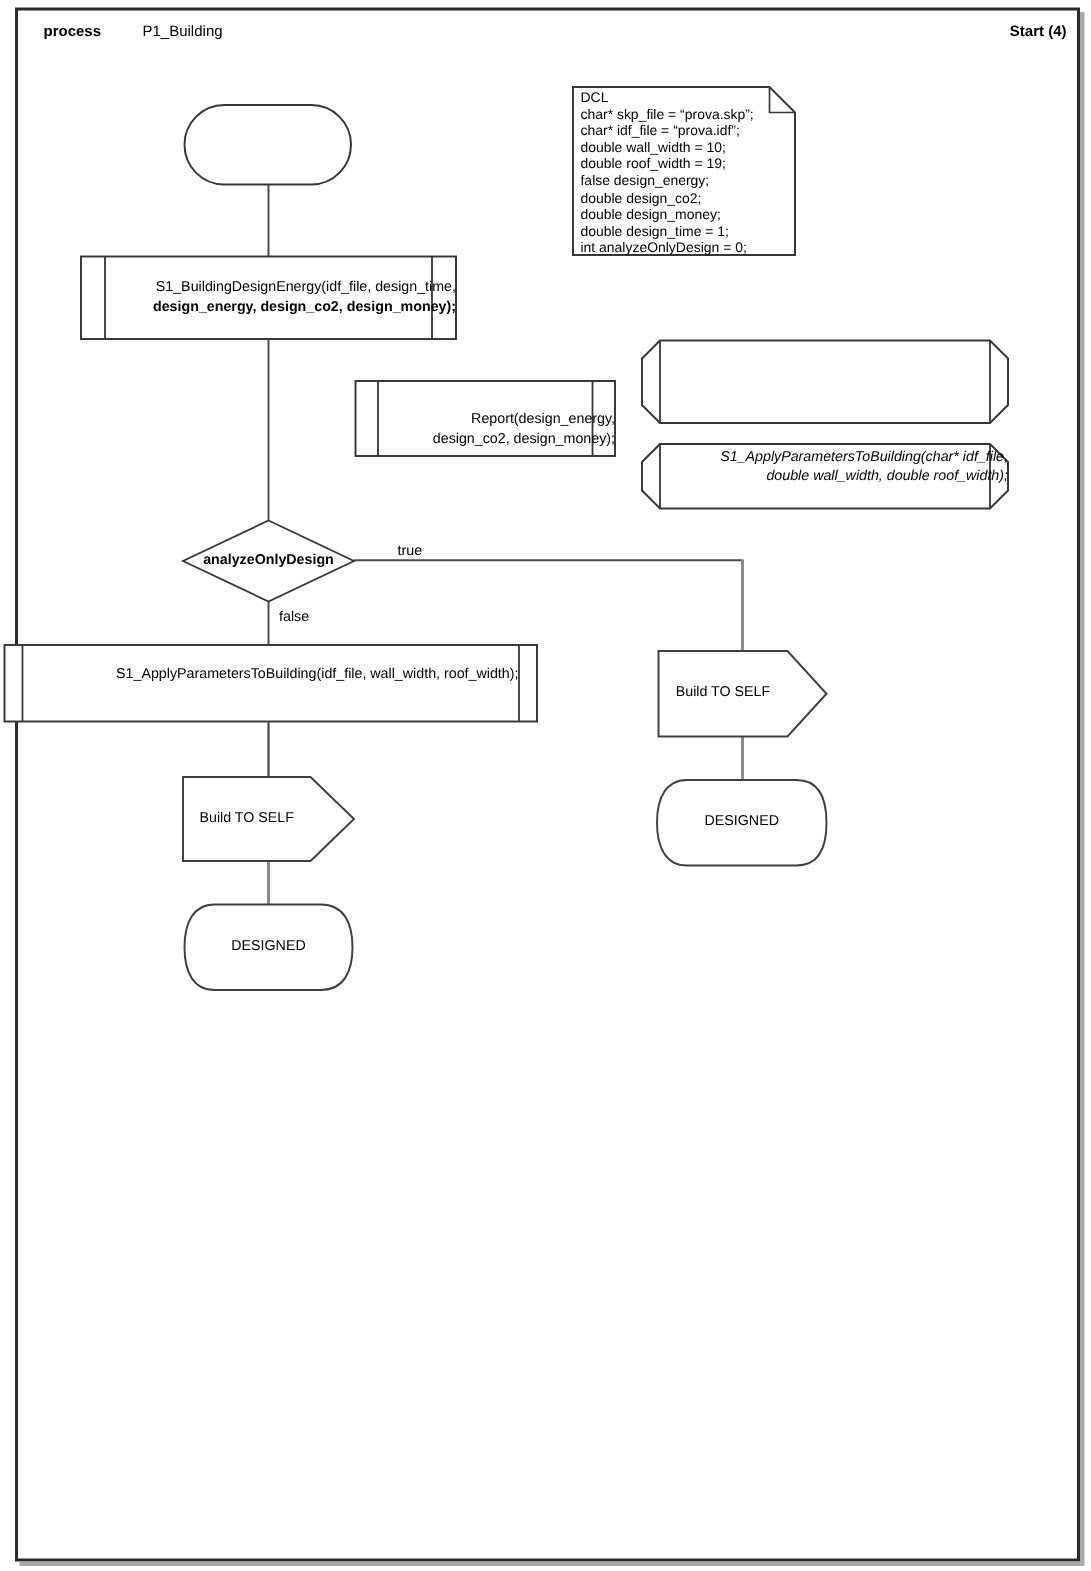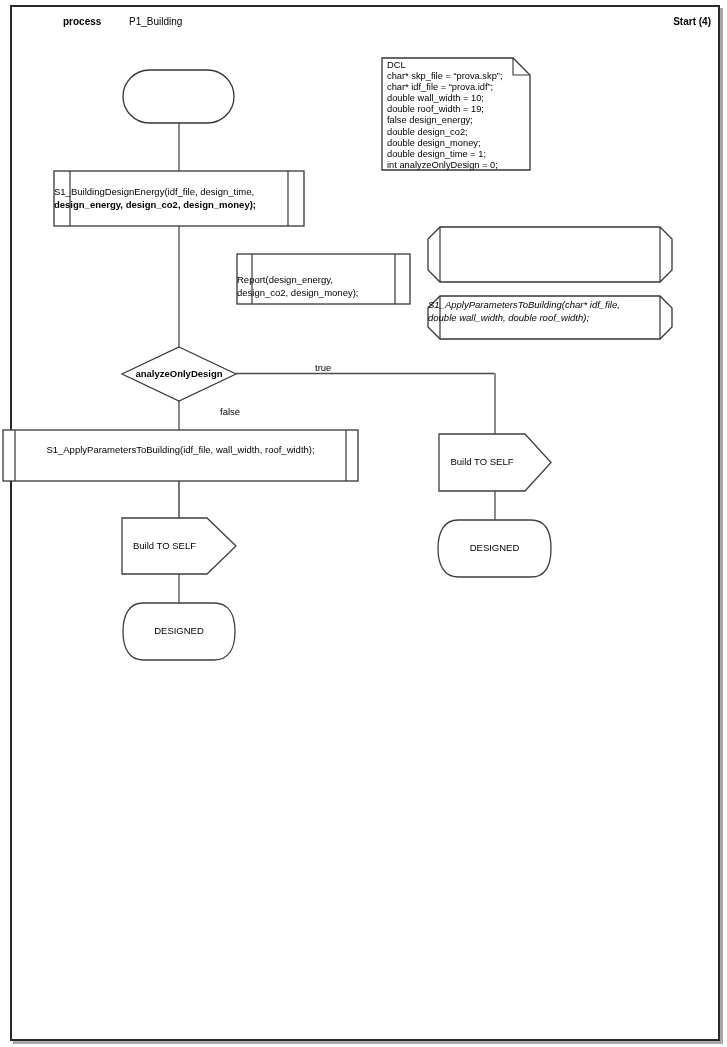--- a/index.html
+++ b/index.html
@@ -7,26 +7,26 @@
     position:relative; width:727px; height:1047px; background:#ffffff;
     font-family:"Liberation Sans", sans-serif; color:#000; overflow:hidden;
   }
   .frame {
     position:absolute; left:10px; top:5px; width:706px; height:1032px;
     border:2px solid #2a2a2a; box-shadow:3px 3px 0 #a9a9a9; background:transparent;
   }
   svg.canvas { position:absolute; left:0; top:0; width:727px; height:1047px; }
   .lbl {
     position:absolute; display:flex; flex-direction:column; align-items:center;
-    justify-content:center; text-align:left; font-size:9.5px; line-height:12.8px;
+    justify-content:center; text-align:right; font-size:9.5px; line-height:12.8px;
     white-space:nowrap;
   }
   .lbl .line { width:100%; }
   .b { font-weight:bold; }
-  .plain { position:absolute; font-size:9.5px; white-space:nowrap;margin-left:34px; }
+  .plain { position:absolute; font-size:9.5px; white-space:nowrap; }
   .hdr-kind { left:29px; top:16px; font-weight:bold; font-size:10px; }
   .hdr-title { left:95px; top:16px; font-size:10px; }
   .hdr-page { left:auto; right:16px; top:16px; font-size:10px;font-weight:bold; }
   .dcl-text {
     position:absolute; left:387px; top:60px; width:140px;
     font-size:9.3px; line-height:11.1px; white-space:nowrap;
   }
 </style>
 </head>
 <body>
@@ -121,23 +121,23 @@
     <div class="line">design_co2, design_money);</div>
   </div>
 
 
   <div class="lbl" style="left:428px; top:296px; width:244px; height:32px;font-style:italic;">
     <div class="line">S1_ApplyParametersToBuilding(char* idf_file,</div>
     <div class="line">double wall_width, double roof_width);</div>
   </div>
 
   <div class="lbl" style="left:122px; top:347px; width:114px; height:54px;font-weight:bold;">analyzeOnlyDesign</div>
-  <div class="plain" style="left:281px; top:362px;">true</div>
+  <div class="plain" style="left:265px; top:362px;">true</div>
   <div class="plain" style="left:186px; top:406px;">false</div>
 
-  <div class="lbl" style="left:3px; top:430px; width:355px; height:41px;">S1_ApplyParametersToBuilding(idf_file, wall_width, roof_width);</div>
+  <div class="lbl" style="left:3px; top:430px; width:355px; height:41px;padding-left:31px;">S1_ApplyParametersToBuilding(idf_file, wall_width, roof_width);</div>
 
   <div class="lbl" style="left:122px; top:518px; width:85px; height:56px;">Build TO SELF</div>
   <div class="lbl" style="left:123px; top:603px; width:112px; height:57px;">DESIGNED</div>
   <div class="lbl" style="left:439px; top:434px; width:86px; height:57px;">Build TO SELF</div>
   <div class="lbl" style="left:438px; top:520px; width:113px; height:57px;">DESIGNED</div>
 
 </div>
 
 </body></html>

